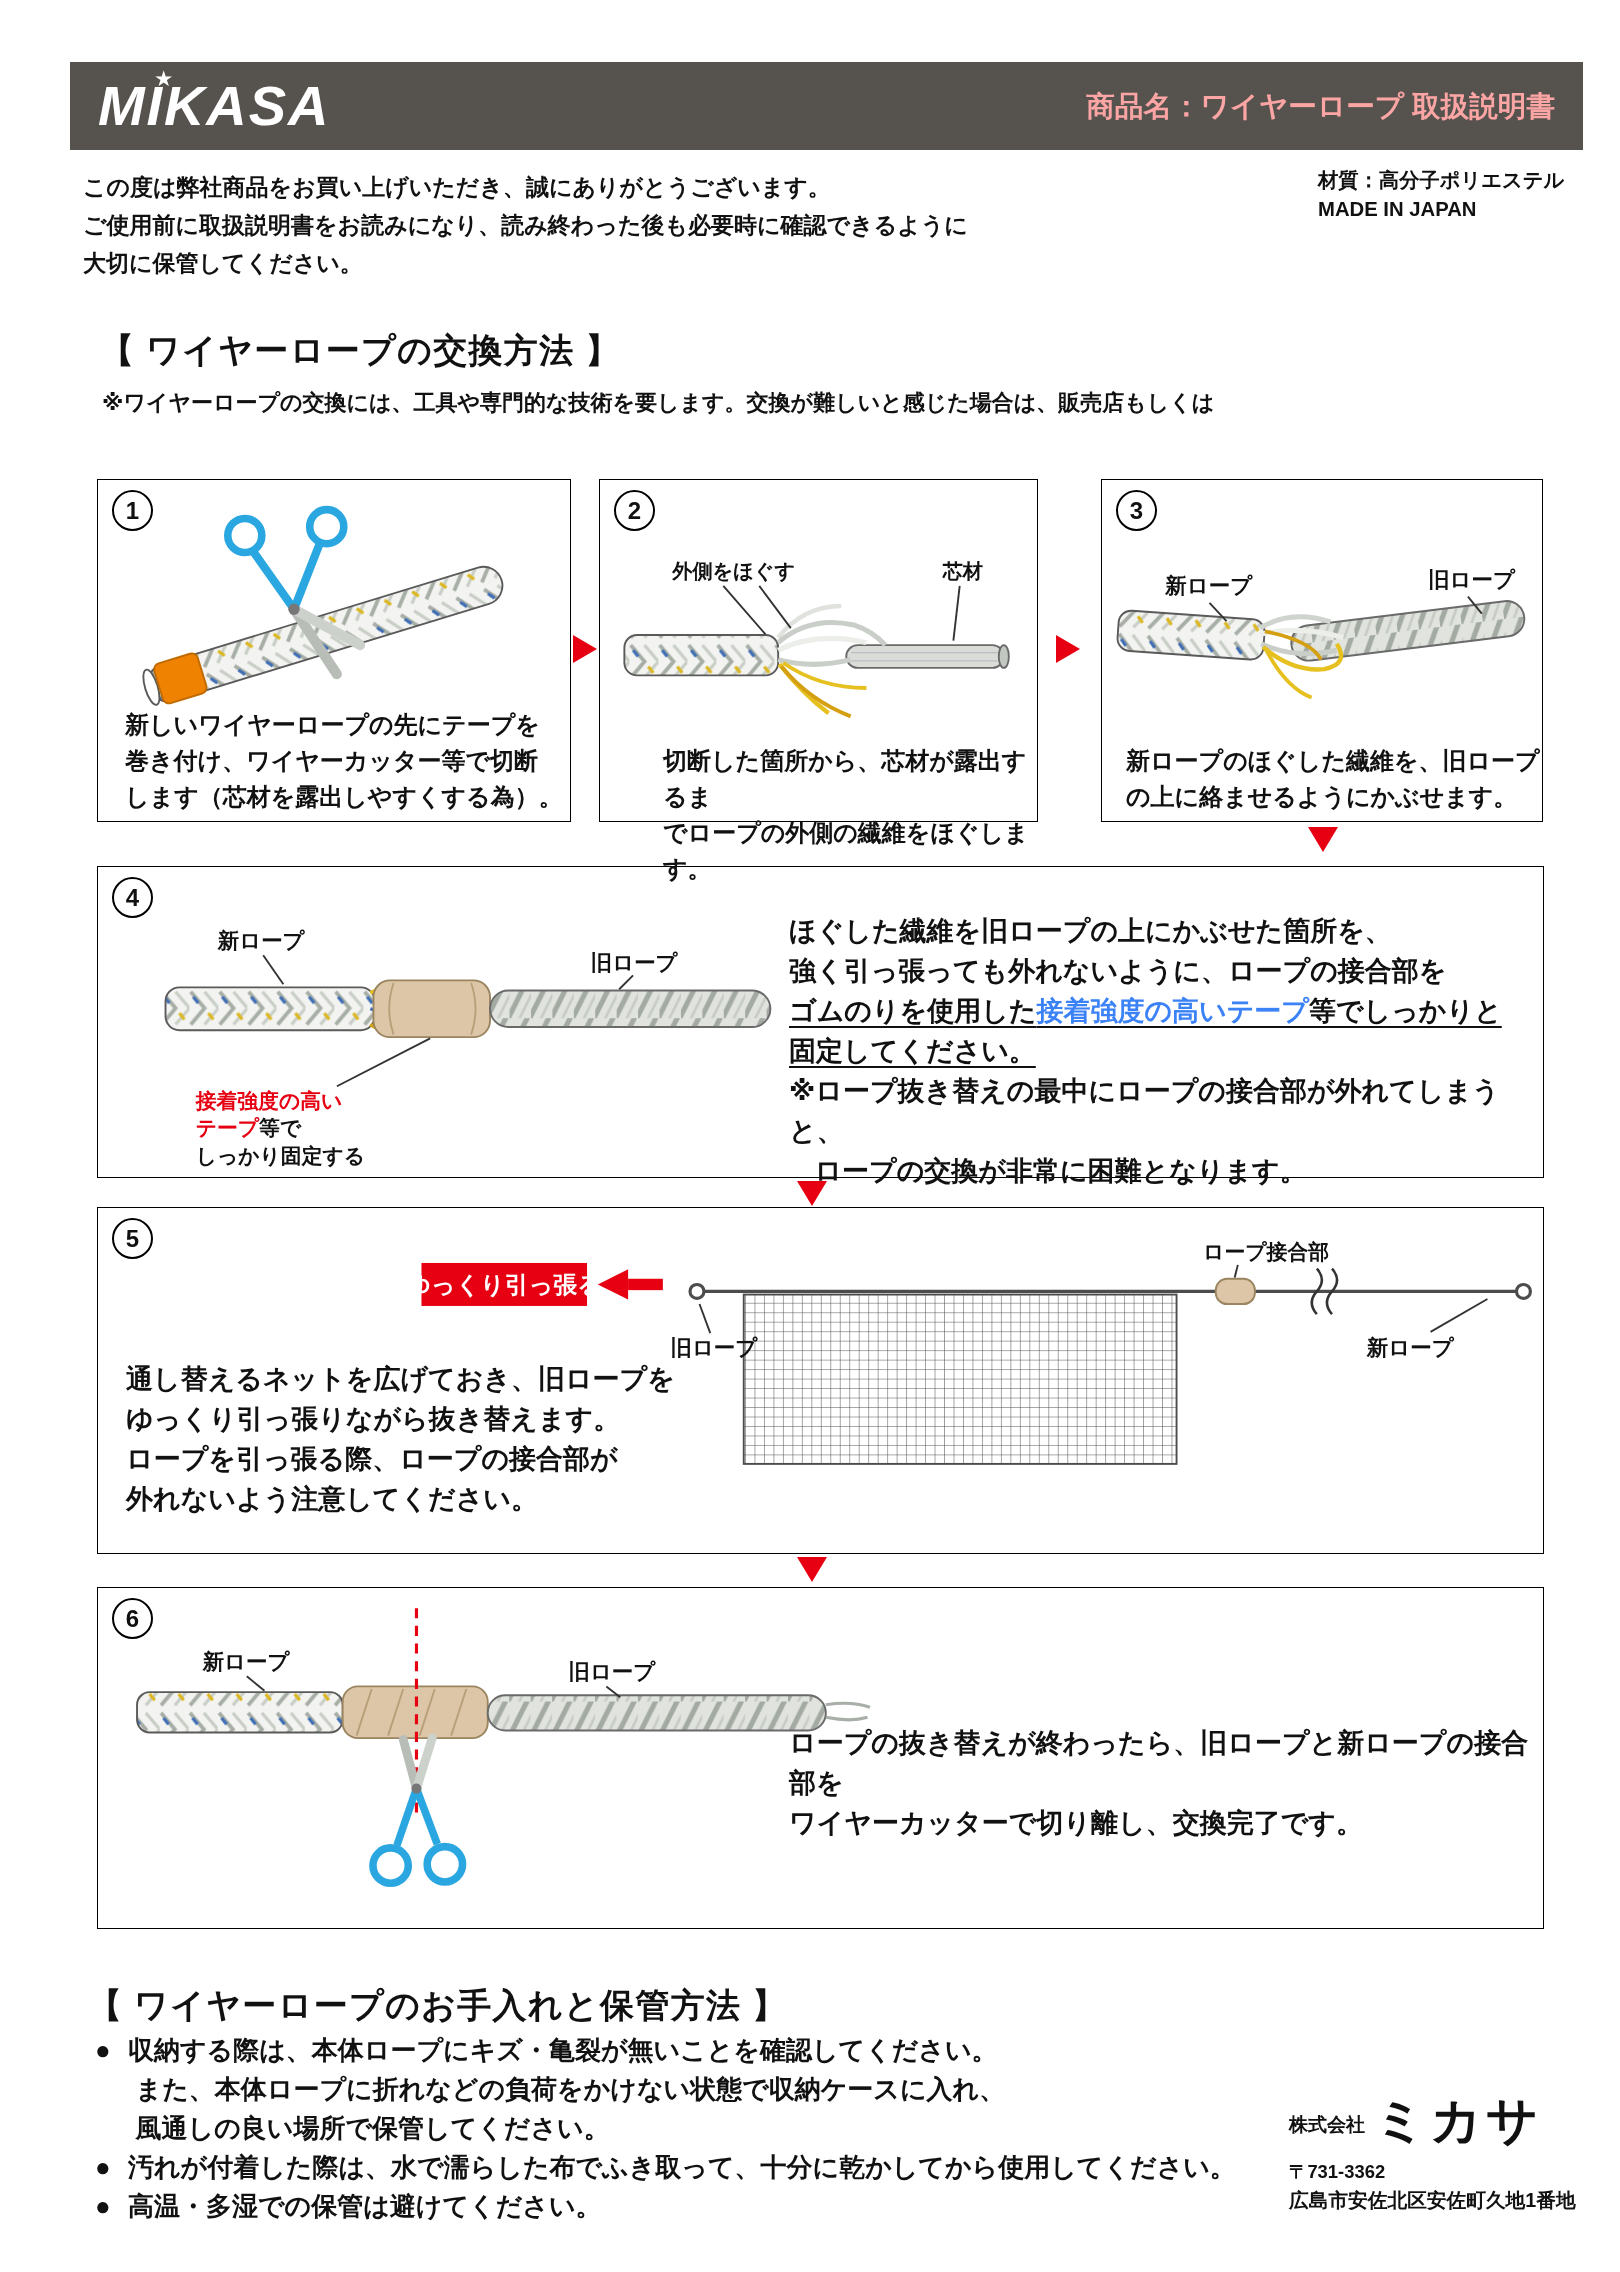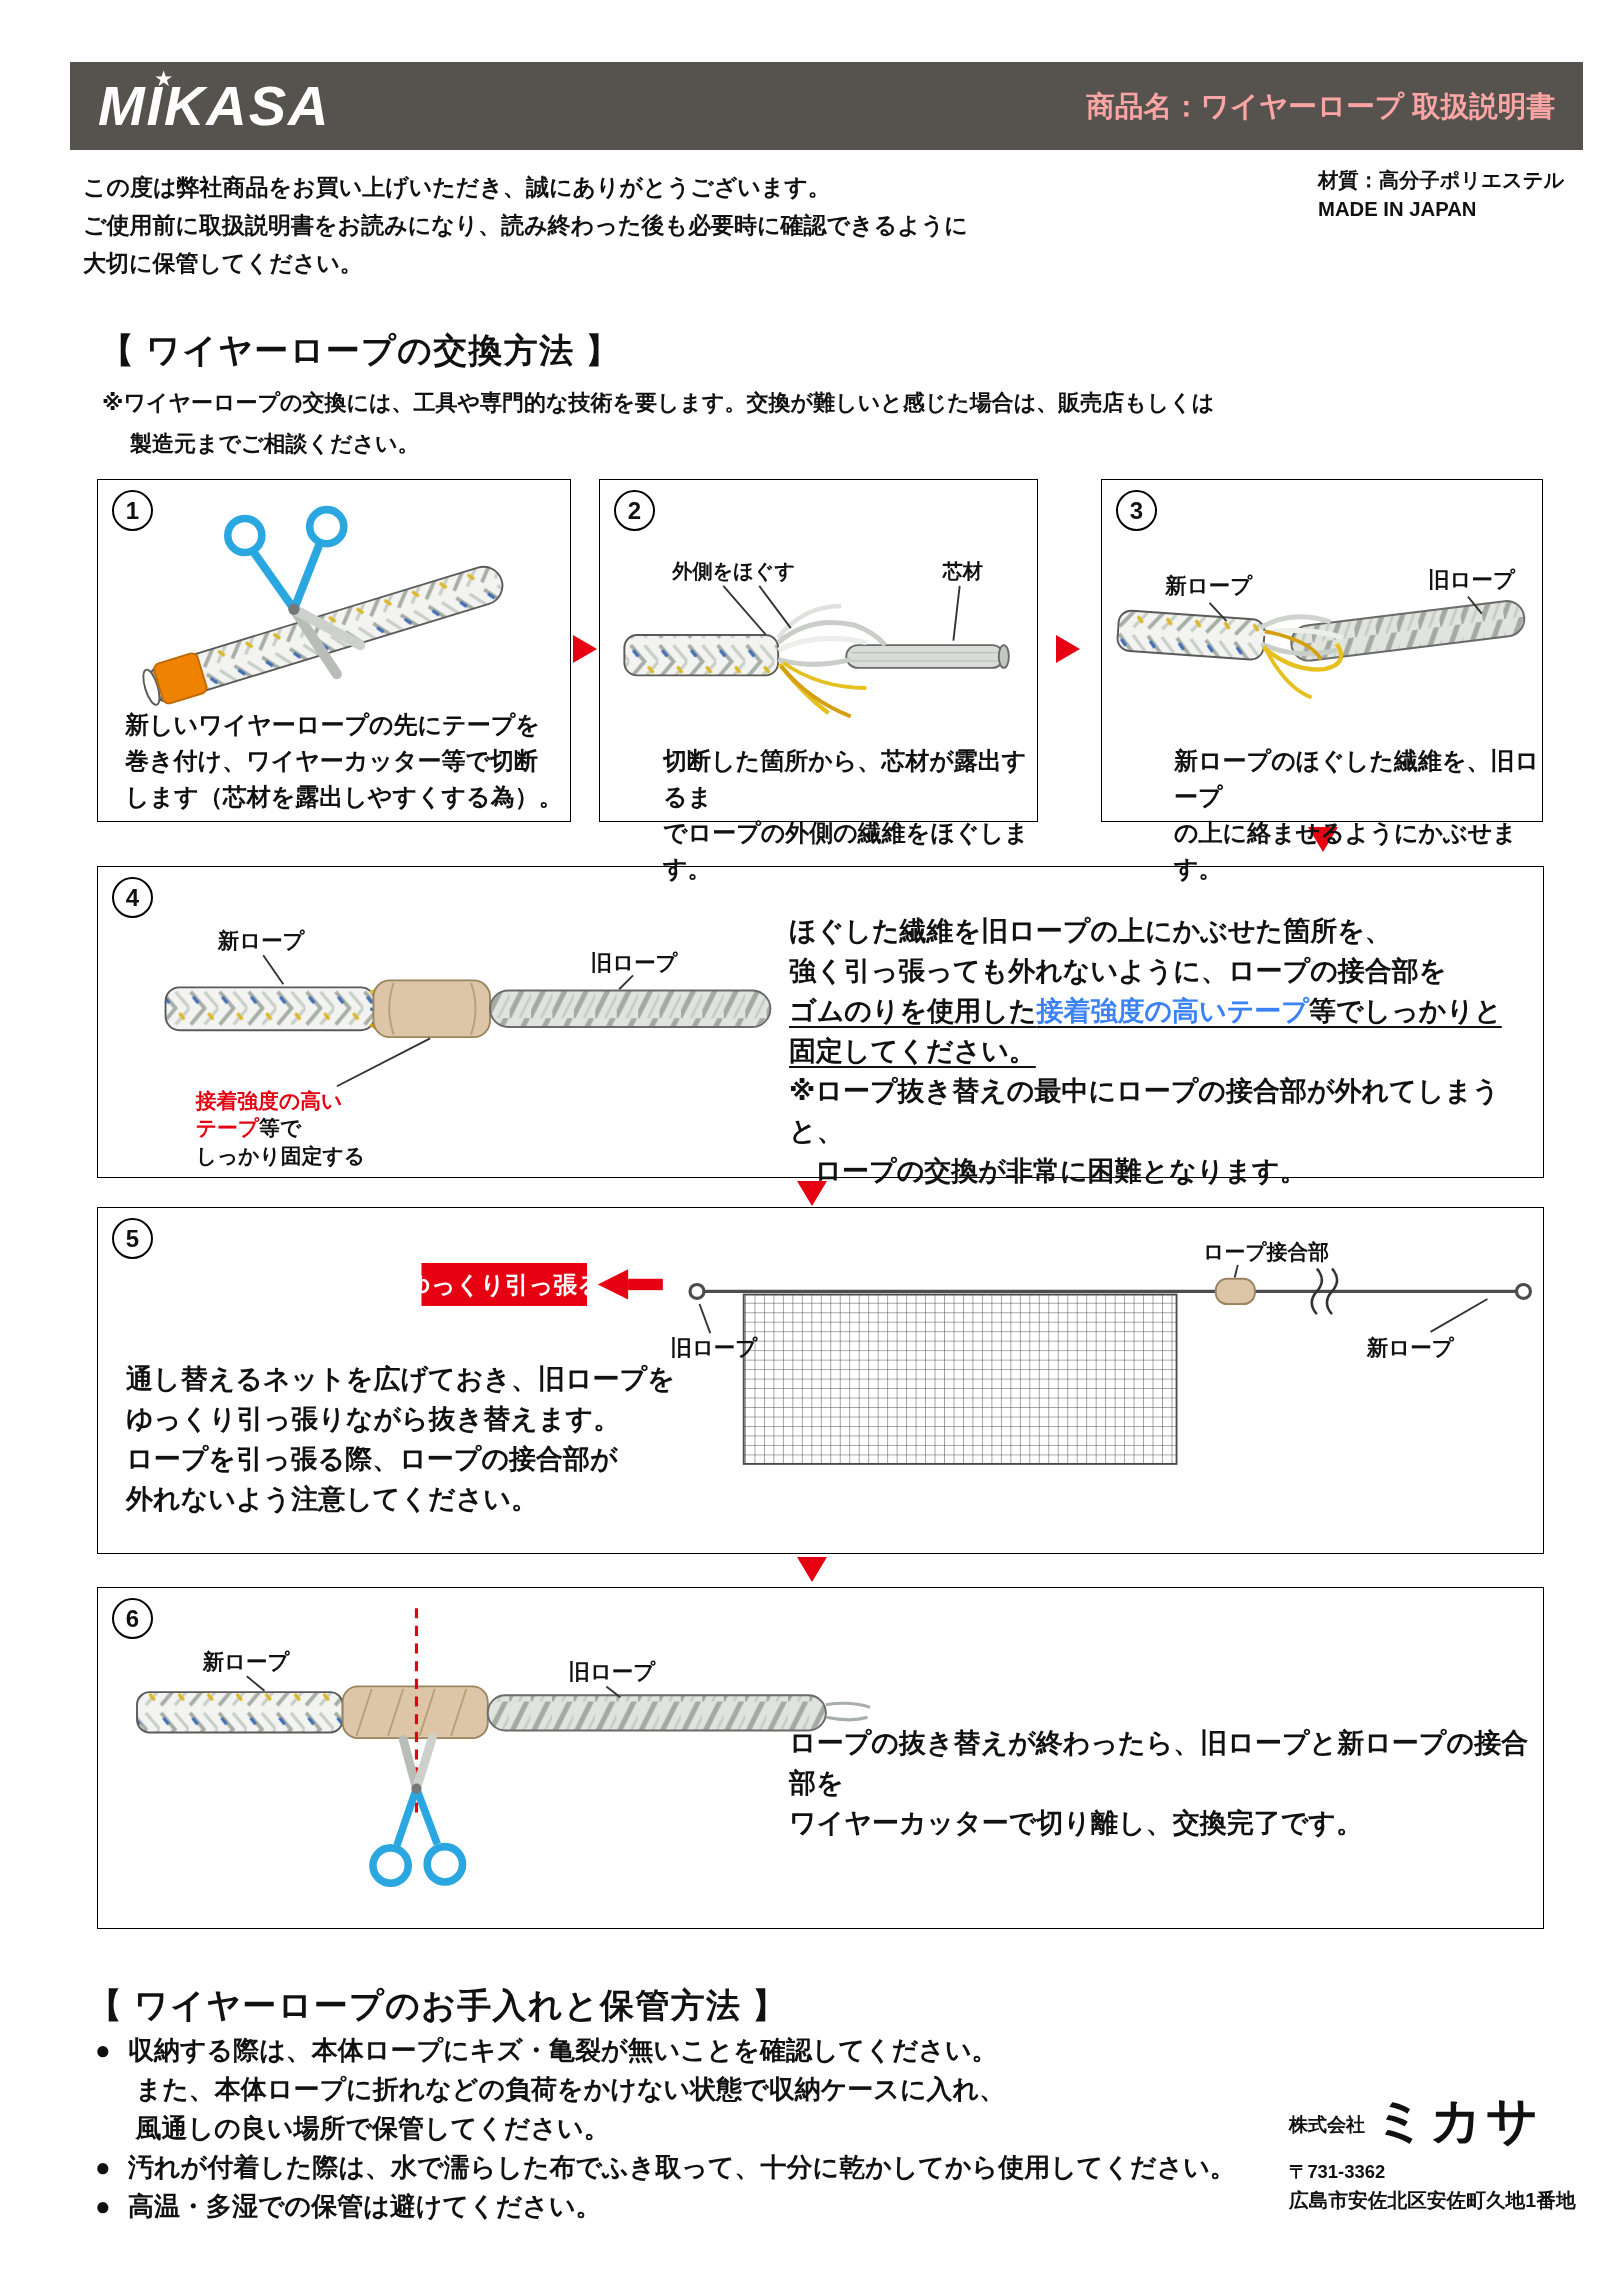--- a/index.html
+++ b/index.html
@@ -92,21 +92,20 @@
     <div>大切に保管してください。</div>
   </div>
   <div class="materials">
     <div>材質：高分子ポリエステル</div>
     <div>MADE IN JAPAN</div>
   </div>
 
   <div class="sec-title" style="left:88px;top:328px;margin-left:12px;">【 ワイヤーロープの交換方法 】</div>
   <div class="note">
     <div>※ワイヤーロープの交換には、工具や専門的な技術を要します。交換が難しいと感じた場合は、販売店もしくは</div>
-    <div class="l2">製造元までご相談ください。</div>
   </div>
 
   <section class="stepbox" style="left:97px;top:479px;width:474px;height:343px;">
     <div class="stepnum">1</div>
     <svg class="illus" viewBox="0 0 747 541">
       <g transform="translate(80,330) rotate(-17)">
         <rect x="0" y="-30" width="585" height="60" rx="30" fill="url(#braid)" stroke="#5a5a5a" stroke-width="3"></rect>
         <ellipse cx="4" cy="0" rx="10" ry="29" fill="#fff" stroke="#5a5a5a" stroke-width="3"></ellipse>
         <rect x="16" y="-33" width="72" height="66" rx="10" fill="#ef8200" stroke="#c06a00" stroke-width="3"></rect>
       </g>
@@ -177,21 +176,21 @@
         <path d="M252,260 Q307,285 372,270" stroke="#c9cec8" stroke-width="8"></path>
         <path d="M255,265 Q302,305 352,300 Q392,292 372,260" stroke="#e6c01f" stroke-width="7"></path>
         <path d="M258,240 Q332,255 347,285" stroke="#d4a012" stroke-width="6"></path>
         <path d="M260,270 Q292,330 332,345" stroke="#e6c01f" stroke-width="6"></path>
       </g>
       <path d="M170,195 L197,224" stroke="#333" stroke-width="3" fill="none"></path>
       <path d="M580,185 L602,212" stroke="#333" stroke-width="3" fill="none"></path>
       <text x="100" y="180" class="svglabel">新ロープ</text>
       <text x="517" y="170" class="svglabel">旧ロープ</text>
     </svg>
-    <div class="caption" style="left:24px;top:263px;margin-left:48px;">
+    <div class="caption" style="left:24px;top:263px;">
       <div>新ロープのほぐした繊維を、旧ロープ</div>
       <div>の上に絡ませるようにかぶせます。</div>
     </div>
   </section>
 
   <div class="arrow-down" style="left:1308px;top:827px;"></div>
 
   <section class="stepbox" style="left:97px;top:866px;width:1447px;height:312px;">
     <div class="stepnum">4</div>
     <svg class="illus" viewBox="0 0 2279 492">

